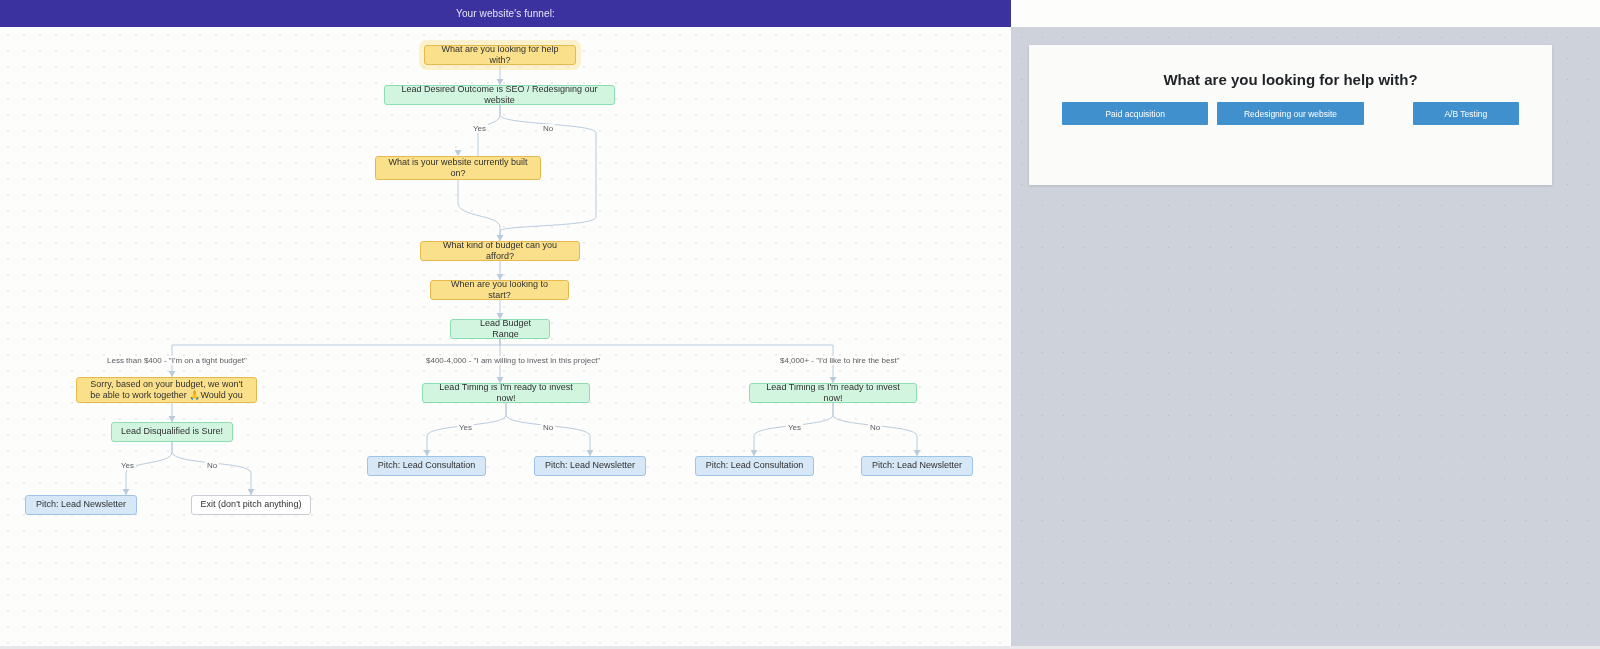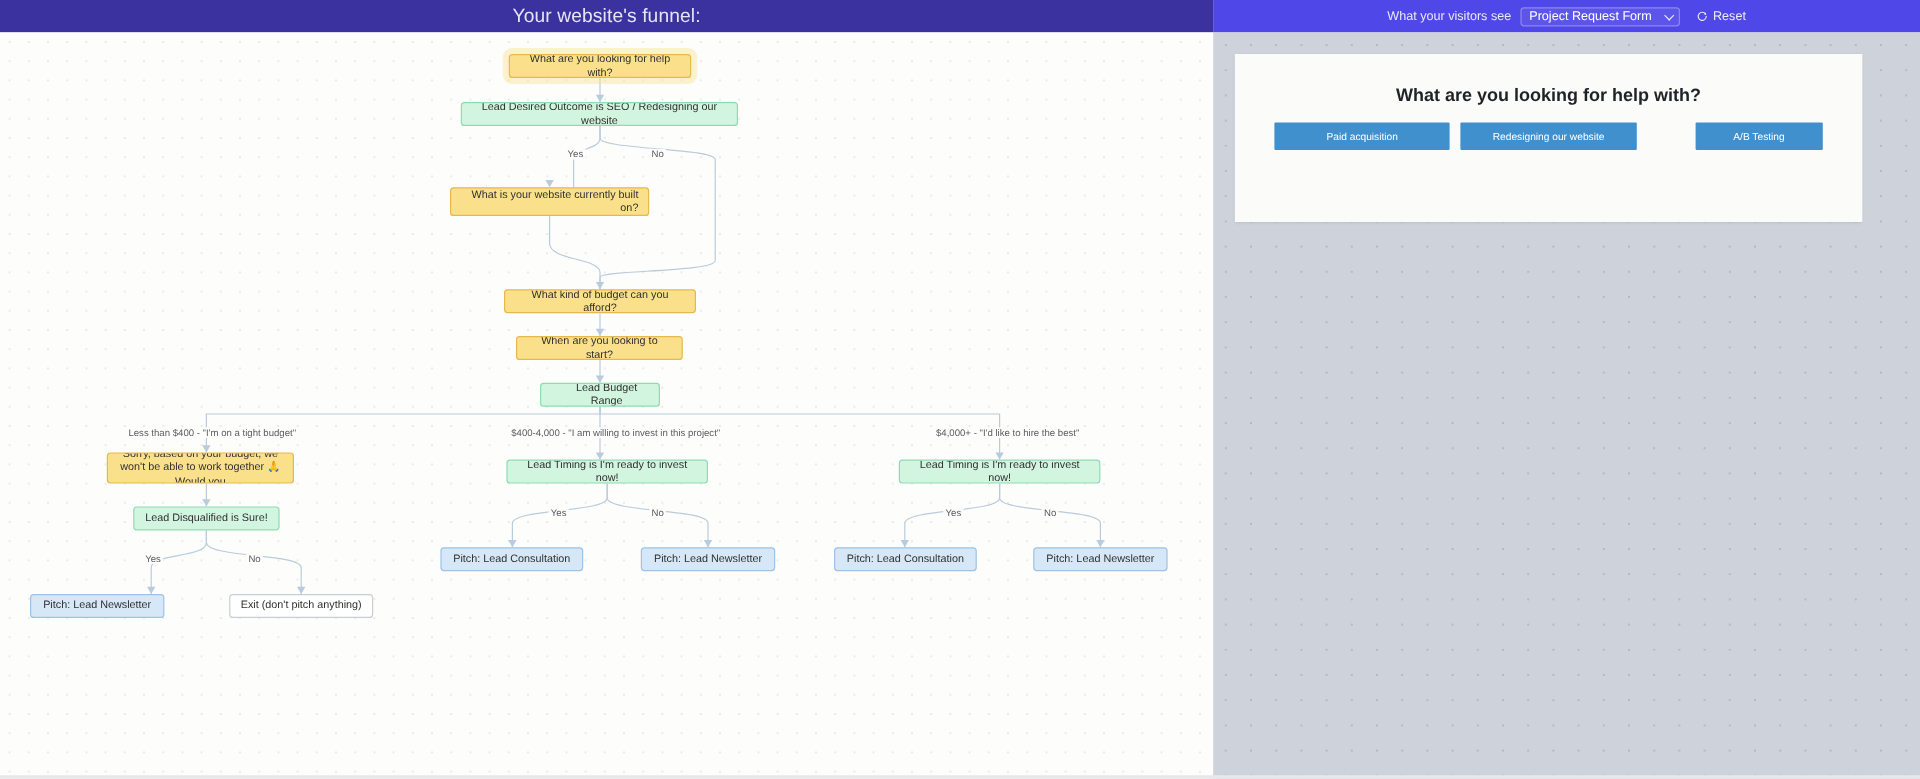--- a/index.html
+++ b/index.html
@@ -17,21 +17,21 @@
     display: flex;
   }
   #topbar-left {
     width: 1011px; height: 27px;
     background: #3b32a0;
     display: flex; align-items: center; justify-content: center;
     position: relative;
   }
   #topbar-left-title {
     color: #e6e4f7;
-    font-size: 16px;
+    font-size: 10px;
     letter-spacing: .1px;
   }
   #topbar-right {
     width: 589px; height: 27px;
     background: #4f47e8;
     display: flex; align-items: center; justify-content: center;
     gap: 8px;
   }
   #visitors-label {
     color: #e9e8fb;
@@ -175,34 +175,20 @@
     width: 1600px; height: 3px;
     background: #e8e8ea;
   }
 </style>
 </head>
 <body>
 
 <div id="topbar">
   <div id="topbar-left">
     <span id="topbar-left-title">Your website's funnel:</span>
-  </div>
-  <div id="topbar-right">
-    <span id="visitors-label">What your visitors see</span>
-    <div id="form-select">
-      <span id="form-select-value">Project Request Form</span>
-      <span class="chev"></span>
-    </div>
-    <div id="reset-button">
-      <svg class="reset-ico" viewBox="0 0 16 16">
-        <path d="M13.2 5.2A6 6 0 1 0 14 8" fill="none" stroke="#eceafd" stroke-width="1.7" stroke-linecap="round"></path>
-        <path d="M13.6 2.2 L13.4 5.6 L10.1 5.2 Z" fill="#eceafd"></path>
-      </svg>
-      <span id="reset-label">Reset</span>
-    </div>
   </div>
 </div>
 
 <div id="canvas">
   <div id="canvas-dots"></div>
 
   <svg id="edge-layer" width="1011" height="622">
     <g fill="none" stroke="#b9ccdd" stroke-width="1">
 
       <path d="M500 38 L500 58"></path>
@@ -247,25 +233,25 @@
       <polygon points="427,429 423.5,423 430.5,423"></polygon>
       <polygon points="590,429 586.5,423 593.5,423"></polygon>
       <polygon points="754,429 750.5,423 757.5,423"></polygon>
       <polygon points="917,429 913.5,423 920.5,423"></polygon>
     </g>
   </svg>
 
   <div id="node-layer">
       <div class="node q selected" style="left: 424px; top: 18px; width: 152px; height: 20px;">What are you looking for help with?</div>
       <div class="node cond" style="left: 384px; top: 58px; width: 231px; height: 20px;">Lead Desired Outcome is SEO / Redesigning our website</div>
-      <div class="node q" style="left: 375px; top: 129px; width: 166px; height: 24px; text-align: right;">What is your website currently built on?</div>
+      <div class="node q" style="left: 375px; top: 129px; width: 166px; height: 24px;">What is your website currently built on?</div>
       <div class="node q" style="left: 420px; top: 214px; width: 160px; height: 20px;">What kind of budget can you afford?</div>
       <div class="node q" style="left: 430px; top: 253px; width: 139px; height: 20px;">When are you looking to start?</div>
       <div class="node cond" style="left: 450px; top: 292px; width: 100px; height: 20px; padding-left: 19px;">Lead Budget Range</div>
-      <div class="node q" style="left: 89px; top: 350px; width: 156px; height: 26px;">Sorry, based on your budget, we won't be able to work together 🙏Would you</div>
+      <div class="node q" style="left: 76px; top: 350px; width: 181px; height: 26px;">Sorry, based on your budget, we won't be able to work together 🙏Would you</div>
       <div class="node cond" style="left: 111px; top: 395px; width: 122px; height: 20px;">Lead Disqualified is Sure!</div>
       <div class="node act" style="left: 25px; top: 468px; width: 112px; height: 20px;">Pitch: Lead Newsletter</div>
       <div class="node exit" style="left: 191px; top: 468px; width: 120px; height: 20px;">Exit (don't pitch anything)</div>
       <div class="node cond" style="left: 422px; top: 356px; width: 168px; height: 20px;">Lead Timing is I'm ready to invest now!</div>
       <div class="node act" style="left: 367px; top: 429px; width: 119px; height: 20px;">Pitch: Lead Consultation</div>
       <div class="node act" style="left: 534px; top: 429px; width: 112px; height: 20px;">Pitch: Lead Newsletter</div>
       <div class="node cond" style="left: 749px; top: 356px; width: 168px; height: 20px;">Lead Timing is I'm ready to invest now!</div>
       <div class="node act" style="left: 695px; top: 429px; width: 119px; height: 20px;">Pitch: Lead Consultation</div>
       <div class="node act" style="left: 861px; top: 429px; width: 112px; height: 20px;">Pitch: Lead Newsletter</div>
     </div>

